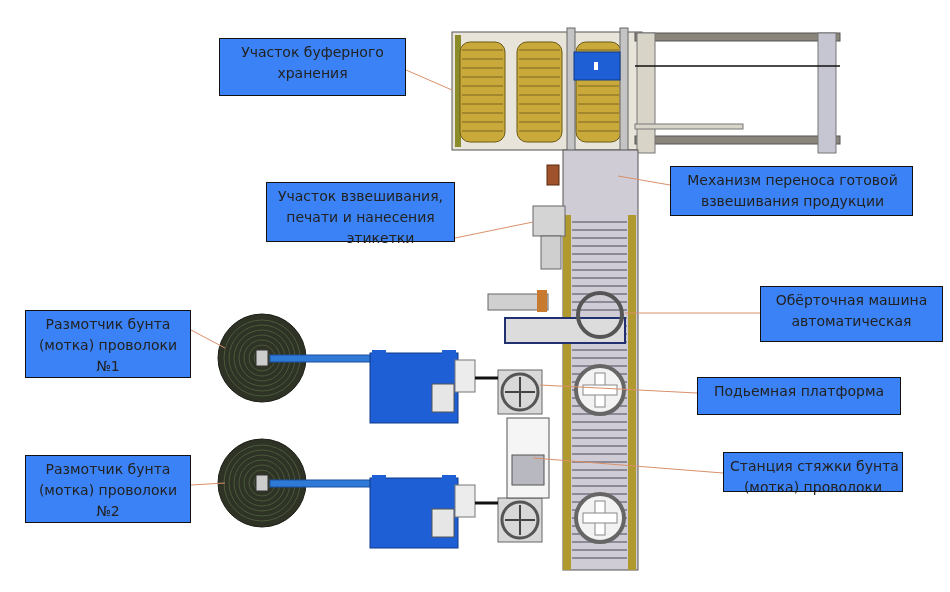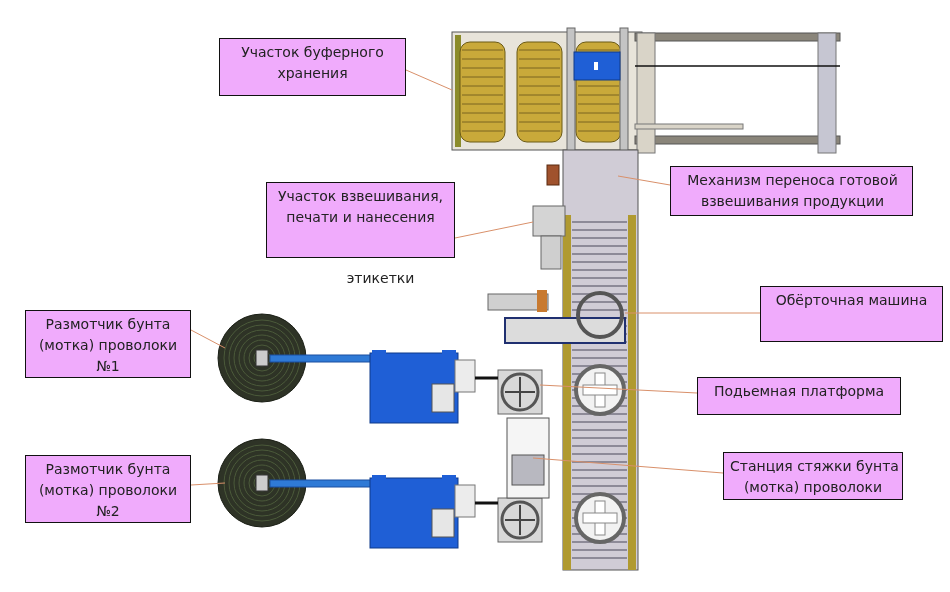--- a/index.html
+++ b/index.html
@@ -1,17 +1,17 @@
 <!DOCTYPE html>
 <html><head>
 <meta charset="utf-8">
 <style>
   html,body{margin:0;padding:0;background:#ffffff;}
   body{width:950px;height:592px;position:relative;overflow:hidden;font-family:"DejaVu Sans","Liberation Sans",sans-serif;}
-  .callout{position:absolute;background:#f0abfc;border:1.5px solid #111;color:#222;font-size:14px;line-height:21px;text-align:center;box-sizing:border-box;padding:3px 6px;white-space:nowrap;}
+  .callout{position:absolute;background:#3b82f6;border:1.5px solid #111;color:#222;font-size:14px;line-height:21px;text-align:center;box-sizing:border-box;padding:3px 6px;white-space:nowrap;}
   .callout span{display:block;}
   svg#drawing{position:absolute;left:0;top:0;}
 </style>
 </head>
 <body>
 
 <svg id="drawing" width="950" height="592" viewBox="0 0 950 592">
 
   <g>
     <rect x="452" y="32" width="190" height="118" fill="#e8e4da" stroke="#555" stroke-width="1"></rect>
@@ -203,47 +203,48 @@
       <line x1="191" y1="485" x2="225" y2="483"></line>
       <line x1="723" y1="473" x2="533" y2="458"></line>
     </g>
 </svg>
 
 <div class="callout" style="left:219px;top:38px;width:187px;height:58px;">
   <span>Участок буферного</span>
   <span>хранения</span>
 </div>
 
-<div class="callout" style="left:266px;top:182px;width:189px;height:76px;line-height:21px;">
+<div class="callout" style="left:266px;top:182px;width:189px;height:60px;line-height:21px;">
   <span>Участок взвешивания,</span>
   <span>печати и нанесения</span>
-  <span style="padding-left:40px;margin-top:40px;">этикетки</span>
+  <span style="padding-left:40px;">этикетки</span>
 </div>
 
 <div class="callout" style="left:670px;top:166px;width:243px;height:50px;padding-left:8px;">
   <span>Механизм переноса готовой</span>
   <span>взвешивания продукции</span>
 </div>
 
 <div class="callout" style="left:760px;top:286px;width:183px;height:56px;">
   <span>Обёрточная машина</span>
+  <span>автоматическая</span>
 </div>
 
 <div class="callout" style="left:25px;top:310px;width:166px;height:68px;">
   <span>Размотчик бунта</span>
   <span>(мотка) проволоки</span>
   <span>№1</span>
 </div>
 
 <div class="callout" style="left:697px;top:377px;width:204px;height:38px;">
   <span>Подьемная платформа</span>
 </div>
 
 <div class="callout" style="left:25px;top:455px;width:166px;height:68px;">
   <span>Размотчик бунта</span>
   <span>(мотка) проволоки</span>
   <span>№2</span>
 </div>
 
-<div class="callout" style="left:723px;top:452px;width:180px;height:48px;">
+<div class="callout" style="left:723px;top:452px;width:180px;height:40px;">
   <span>Станция стяжки бунта</span>
   <span>(мотка) проволоки</span>
 </div>
 
 </body></html>

